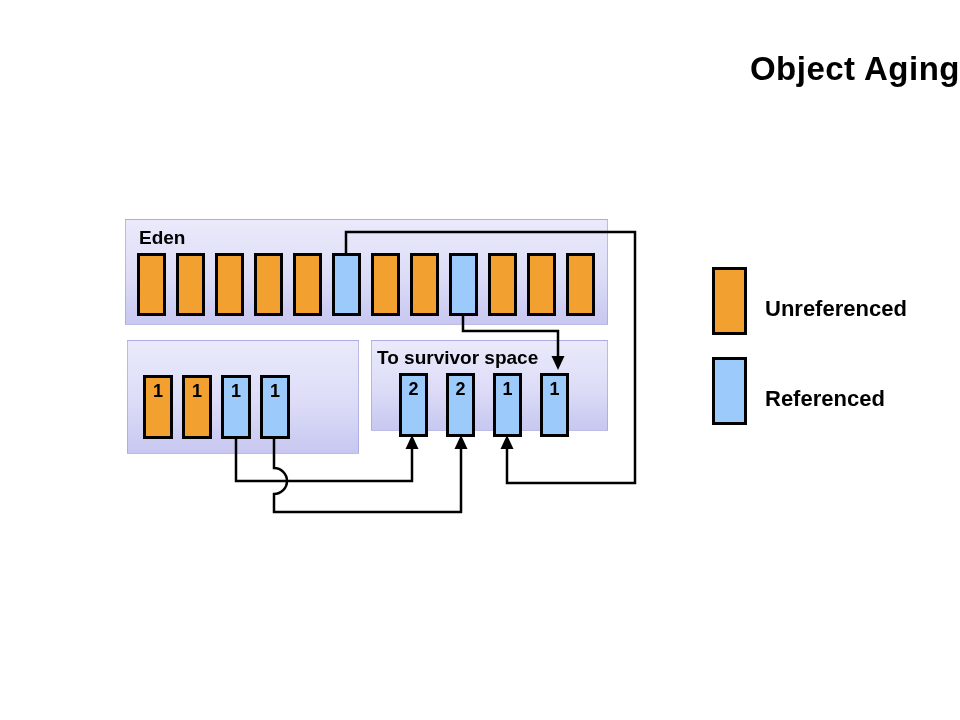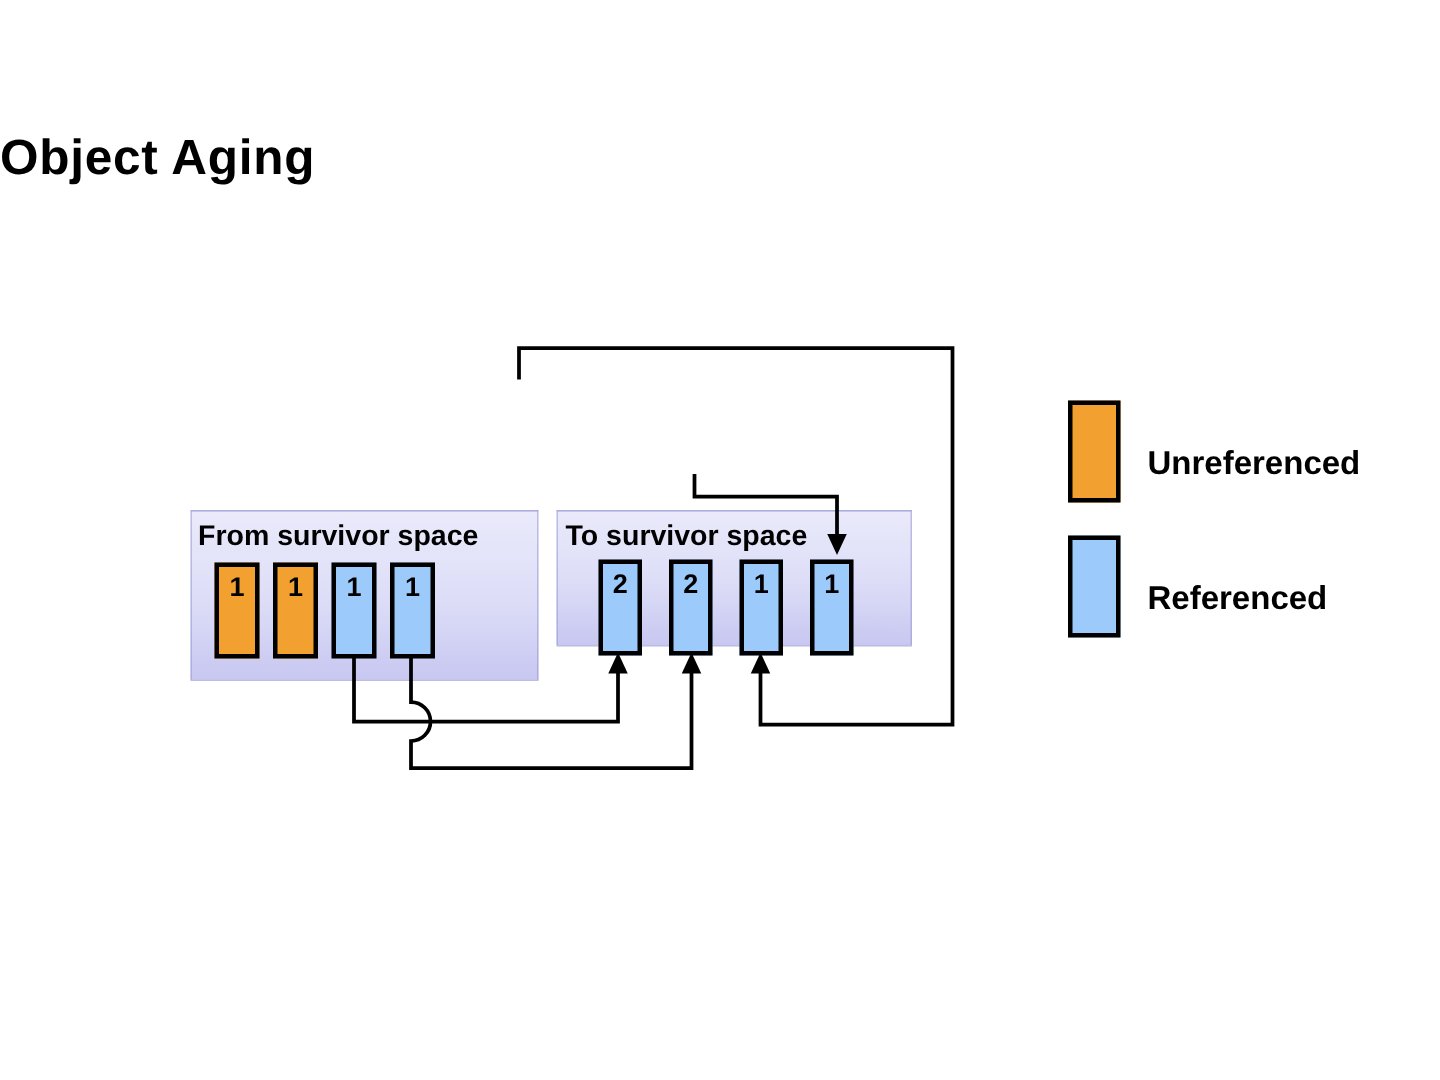--- a/index.html
+++ b/index.html
@@ -1,22 +1,22 @@
 <!DOCTYPE html>
 <html style="--unreferenced: #F2A02F; --referenced: #9CCAFB; --panel-top: #EAEAFB; --panel-bottom: #C7C7F1; --line: #000000; --background: #FFFFFF;"><head>
 <meta charset="utf-8">
 <style>
   html,body{margin:0;padding:0;background:#fff;}
   .slide{
     position:relative;width:960px;height:720px;background:#fff;overflow:hidden;
     font-family:"Liberation Sans",sans-serif;color:#000;
   }
   .title{
-    position:absolute;left:0;top:50px;width:960px;text-align:left;
-    font-size:33px;font-weight:bold;letter-spacing:.5px;margin-top:36px;
+    position:absolute;left:0;top:50px;width:960px;text-align:right;
+    font-size:33px;font-weight:bold;letter-spacing:.5px;
   }
   .panel{
     position:absolute;
     background:linear-gradient(180deg,var(--panel-top) 0%,#dcdcf7 55%,var(--panel-bottom) 100%);
     border:1px solid rgba(150,150,210,.55);
     box-sizing:border-box;
   }
   .panel-label{
     position:absolute;font-size:19px;font-weight:bold;white-space:nowrap;
   }
@@ -52,23 +52,39 @@
   .label-unreferenced{left:765px;top:296px;}
   .label-referenced{left:765px;top:386px;text-align:center;}
 </style>
 </head>
 <body>
 
 <div class="slide">
 
   <div class="title">Object Aging</div>
 
+  <div class="panel eden-panel">
+    <div class="panel-label eden-label">Eden</div>
+    <div class="cells eden-cells">
+        <div class="cell unreferenced"></div>
+        <div class="cell unreferenced"></div>
+        <div class="cell unreferenced"></div>
+        <div class="cell unreferenced"></div>
+        <div class="cell unreferenced"></div>
+        <div class="cell referenced"></div>
+        <div class="cell unreferenced"></div>
+        <div class="cell unreferenced"></div>
+        <div class="cell referenced"></div>
+        <div class="cell unreferenced"></div>
+        <div class="cell unreferenced"></div>
+        <div class="cell unreferenced"></div>
+      </div>
+  </div>
 
   <div class="panel from-panel">
-    <div class="panel-label from-label">From survivor space</div>
     <div class="cells from-cells">
         <div class="cell unreferenced">1</div>
         <div class="cell unreferenced">1</div>
         <div class="cell referenced">1</div>
         <div class="cell referenced">1</div>
       </div>
   </div>
 
   <div class="panel to-panel">
     <div class="panel-label to-label">To survivor space</div>

